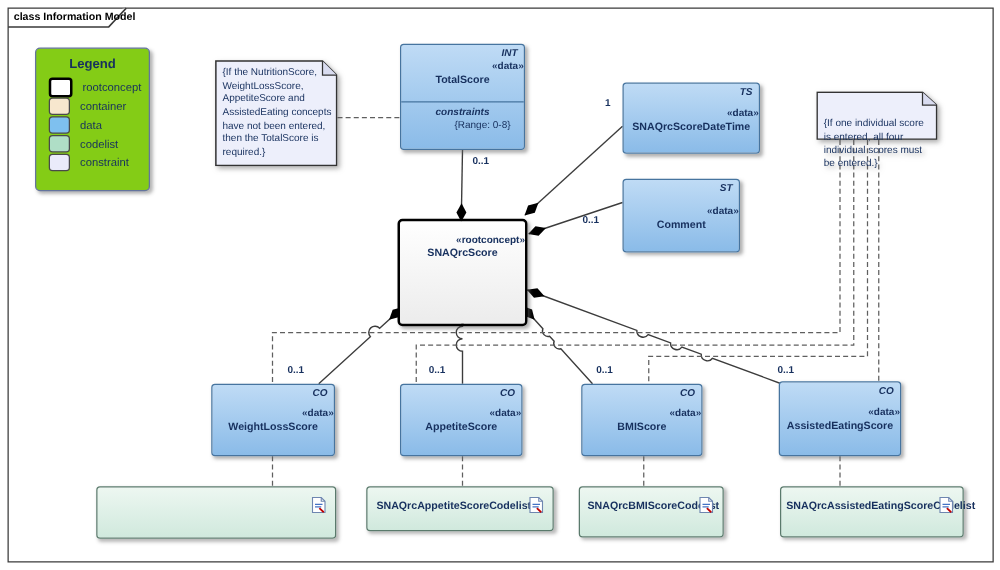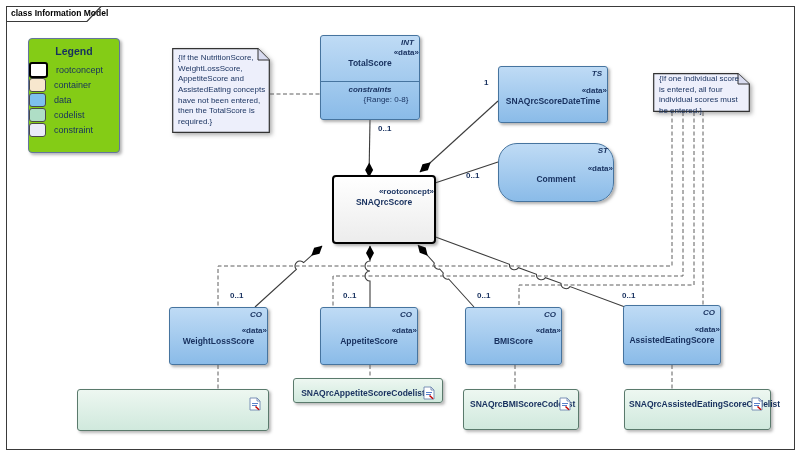--- a/index.html
+++ b/index.html
@@ -7,21 +7,21 @@
           font-family:"Liberation Sans",sans-serif;color:#1F3864;}
   #frame-border{position:absolute;left:6px;top:6px;width:787px;height:442px;
                 border:1px solid #3a3a3a;background:transparent;}
   #connector-layer{position:absolute;left:0;top:0;width:800px;height:456px;z-index:1;}
   
   #frame-tab-label{position:absolute;left:11px;top:8px;font-size:8.5px;font-weight:bold;color:#000;z-index:3;}
   
   #legend{position:absolute;left:28px;top:38px;width:90px;height:113px;background:#84cc16;
           border:1px solid #64749E;border-radius:4px;box-shadow:2px 2px 3px rgba(90,90,90,.45);z-index:2;}
   #legend .legend-title{text-align:center;font-weight:bold;font-size:10.5px;color:#17305E;margin-top:6px;margin-bottom:5px;}
-  .legend-row{display:flex;align-items:center;height:15px;}
+  .legend-row{display:flex;align-items:center;height:15px;padding-left:10px;}
   .swatch{width:15px;height:12px;border-radius:3px;border:1px solid #4a4a4a;background:#fff;flex:0 0 auto;}
   .swatch.sw-root{border:2.2px solid #000;}
   .legend-row .legend-label{font-size:9px;color:#17305E;margin-left:8px;white-space:nowrap;}
   
   .uml-box{position:absolute;border:1px solid #46749F;border-radius:3px;z-index:2;
            background:linear-gradient(#BFDBF5,#8ABBE8);box-shadow:2px 2px 3px rgba(100,100,100,.5);
            box-sizing:border-box;}
   .type-tag{position:absolute;top:2px;right:5px;font-size:8px;font-style:italic;font-weight:bold;color:#17305E;}
   .stereo{text-align:right;font-size:8px;font-weight:bold;color:#17305E;line-height:1.4;}
   .bname{text-align:center;font-size:8.5px;font-weight:bold;color:#17305E;line-height:1.4;}
@@ -113,21 +113,21 @@
       <path d="M86,0.7 L86,12 L97.3,12" fill="#D9DCF0" stroke="#333" stroke-width="1"></path>
     </svg>
     <div class="note-text">{If the NutritionScore, WeightLossScore, AppetiteScore and AssistedEating concepts have not been entered, then the TotalScore is required.}</div>
   </div>
 
   <div class="note" style="left:653px;top:73px;width:97px;height:39px;">
     <svg width="97" height="39" viewBox="0 0 97 39">
       <path d="M0.7,0.7 L85,0.7 L96.3,11 L96.3,38.3 L0.7,38.3 Z" fill="#EDEFFB" stroke="#333" stroke-width="1.2"></path>
       <path d="M85,0.7 L85,11 L96.3,11" fill="#D9DCF0" stroke="#333" stroke-width="1"></path>
     </svg>
-    <div class="note-text" style="padding-top:1px;">{If one individual score is entered, all four individual scores must be entered.}</div>
+    <div class="note-text" style="padding-top:21px;">{If one individual score is entered, all four individual scores must be entered.}</div>
   </div>
 
   <div class="uml-box" style="left:320px;top:35px;width:100px;height:85px;">
     <div class="type-tag">INT</div>
     <div style="height:45px;display:flex;flex-direction:column;justify-content:center;">
       <div class="stereo">«data»</div>
       <div class="bname">TotalScore</div>
     </div>
     <div class="compartment-divider" style="margin-top:0;"></div>
     <div class="constraints-hdr">constraints</div>
@@ -135,29 +135,29 @@
   </div>
 
   <div class="uml-box" style="left:498px;top:66px;width:110px;height:57px;">
     <div class="type-tag">TS</div>
     <div style="padding-top:18px;">
       <div class="stereo">«data»</div>
       <div class="bname">SNAQrcScoreDateTime</div>
     </div>
   </div>
 
-  <div class="uml-box" style="left:498px;top:143px;width:116px;height:59px;border-radius:19px;">
+  <div class="uml-box" style="left:498px;top:143px;width:94px;height:59px;">
     <div class="type-tag">ST</div>
     <div style="padding-top:19px;">
       <div class="stereo">«data»</div>
       <div class="bname">Comment</div>
     </div>
   </div>
 
-  <div class="uml-box root-box" style="left:332px;top:175px;width:104px;height:69px;">
+  <div class="uml-box root-box" style="left:318px;top:175px;width:104px;height:86px;">
     <div style="padding-top:9px;">
       <div class="stereo">«rootconcept»</div>
       <div class="bname">SNAQrcScore</div>
     </div>
   </div>
 
   <div class="uml-box" style="left:169px;top:307px;width:99px;height:58px;">
     <div class="type-tag">CO</div>
     <div style="padding-top:17px;">
       <div class="stereo">«data»</div>
@@ -192,21 +192,21 @@
   <div class="codelist-box" style="left:77px;top:389px;width:192px;height:42px;">
     <svg class="doc-icon" viewBox="0 0 12 14">
       <path d="M1,1 h7 l3,3 v9 h-10 z" fill="#fff" stroke="#6E86B0" stroke-width="0.9"></path>
       <path d="M8,1 v3 h3" fill="none" stroke="#6E86B0" stroke-width="0.9"></path>
       <line x1="3" y1="6.5" x2="9" y2="6.5" stroke="#4472C4" stroke-width="0.9"></line>
       <line x1="3" y1="8.5" x2="8" y2="8.5" stroke="#4472C4" stroke-width="0.9"></line>
       <path d="M6.5,9.5 l3.5,3.3" stroke="#C00000" stroke-width="1.4"></path>
     </svg>
   </div>
 
-  <div class="codelist-box" style="left:293px;top:378px;width:150px;height:25px;">
+  <div class="codelist-box" style="left:293px;top:389px;width:150px;height:36px;">
     <div class="bname">SNAQrcAppetiteScoreCodelist</div>
     <svg class="doc-icon" viewBox="0 0 12 14">
       <path d="M1,1 h7 l3,3 v9 h-10 z" fill="#fff" stroke="#6E86B0" stroke-width="0.9"></path>
       <path d="M8,1 v3 h3" fill="none" stroke="#6E86B0" stroke-width="0.9"></path>
       <line x1="3" y1="6.5" x2="9" y2="6.5" stroke="#4472C4" stroke-width="0.9"></line>
       <line x1="3" y1="8.5" x2="8" y2="8.5" stroke="#4472C4" stroke-width="0.9"></line>
       <path d="M6.5,9.5 l3.5,3.3" stroke="#C00000" stroke-width="1.4"></path>
     </svg>
   </div>
 

